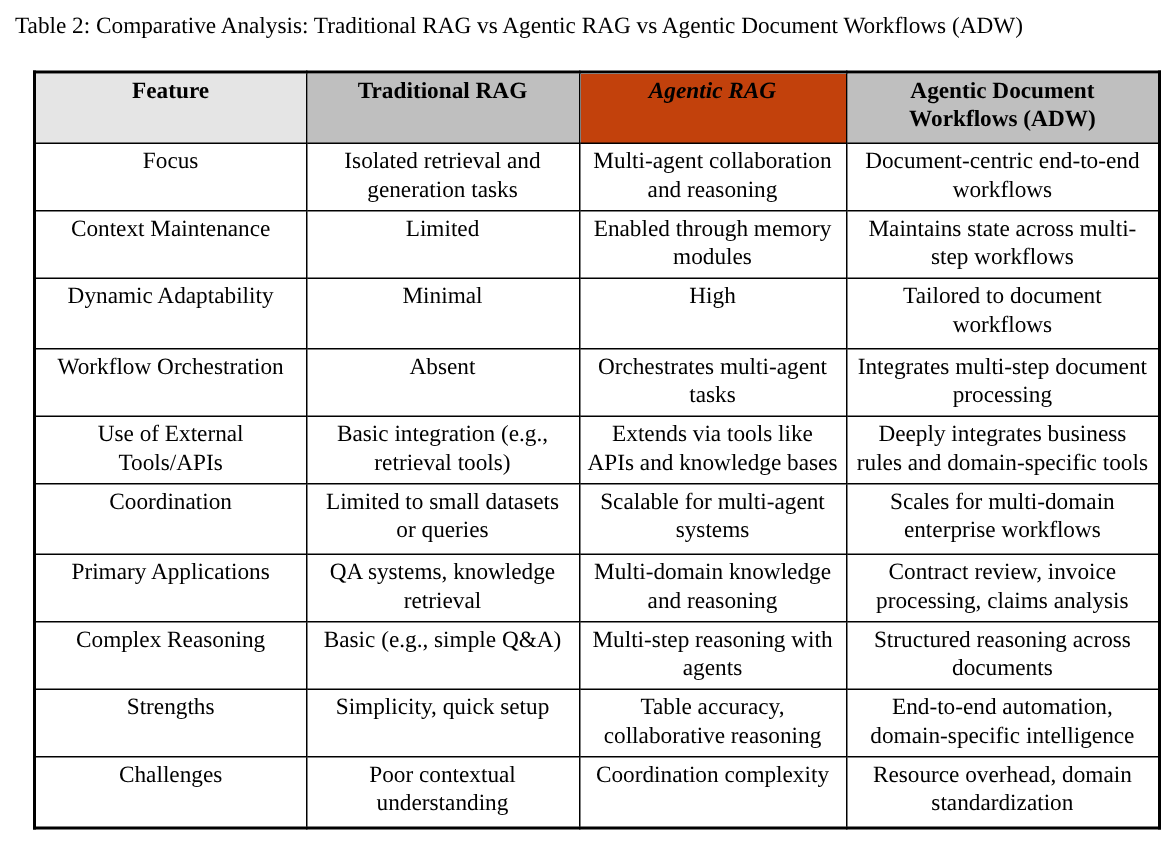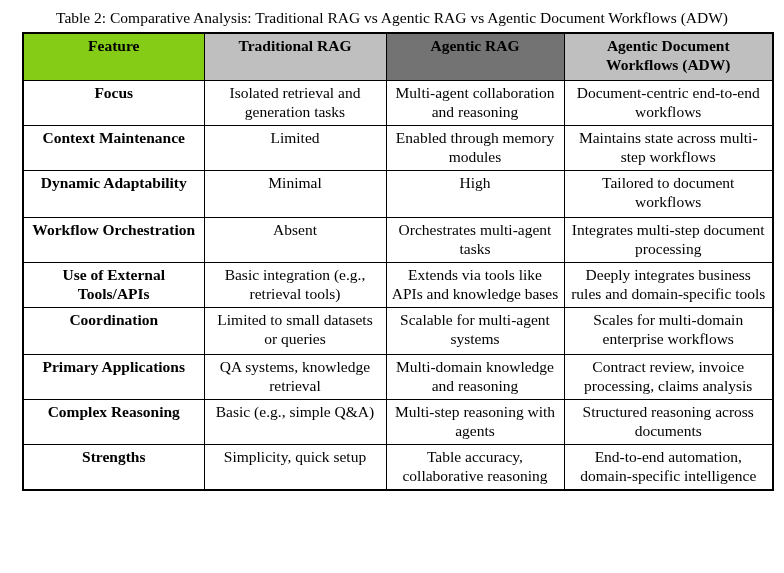--- a/index.html
+++ b/index.html
@@ -6,24 +6,24 @@
     margin: 0;
     padding: 0;
     background: #ffffff;
     width: 784px;
     height: 573px;
     font-family: "Liberation Serif", "DejaVu Serif", serif;
     color: #000000;
     overflow: hidden;
   }
   .caption {
-    text-align: center;
+    text-align: left;
     font-size: 15.5px;
     line-height: 19px;
-    margin: 8px 10px 5px 10px;
+    margin: 8px 10px 20px 10px;
   }
   table.cmp {
     border-collapse: collapse;
     table-layout: fixed;
     width: 750px;
     margin-left: 22px;
     border: 2px solid #000000;
   }
   table.cmp col.c1 { width: 181px; }
   table.cmp col.c2 { width: 182px; }
@@ -36,41 +36,41 @@
     text-align: center;
     vertical-align: top;
     padding: 2px 5px 4px 5px;
     overflow: hidden;
   }
   table.cmp th {
     font-weight: bold;
     padding-bottom: 6px;
   }
   table.cmp td.feat {
-    font-weight: bold;
+    font-weight: normal;
   }
   table.cmp tr.spacious td { padding-bottom: 6px; }
 </style>
 </head>
 <body>
 
 <div class="caption">Table 2: Comparative Analysis: Traditional RAG vs Agentic RAG vs Agentic Document Workflows (ADW)</div>
 
 <table class="cmp">
   <colgroup>
     <col class="c1">
       <col class="c2">
       <col class="c3">
       <col class="c4">
   </colgroup>
   <thead>
     <tr>
-      <th style="background-color: #84cc16;">Feature</th>
+      <th style="background-color: #e5e5e5;">Feature</th>
       <th style="background-color: rgb(191, 191, 191); margin-top: 26px;">Traditional RAG</th>
-      <th style="background-color: #737373;">Agentic RAG</th>
+      <th style="background-color: #c2410c; font-style: italic;">Agentic RAG</th>
       <th style="background-color: rgb(191, 191, 191); text-align: center;">Agentic Document Workflows (ADW)</th>
     </tr>
   </thead>
   <tbody>
     <tr>
       <td class="feat">Focus</td>
       <td>Isolated retrieval and generation tasks</td>
       <td>Multi-agent collaboration and reasoning</td>
       <td>Document-centric end-to-end workflows</td>
     </tr>
@@ -115,14 +115,20 @@
       <td>Basic (e.g., simple Q&amp;A)</td>
       <td>Multi-step reasoning with agents</td>
       <td>Structured reasoning across documents</td>
     </tr>
     <tr>
       <td class="feat">Strengths</td>
       <td>Simplicity, quick setup</td>
       <td>Table accuracy, collaborative reasoning</td>
       <td>End-to-end automation, domain-specific intelligence</td>
     </tr>
+    <tr class="spacious">
+      <td class="feat">Challenges</td>
+      <td>Poor contextual understanding</td>
+      <td>Coordination complexity</td>
+      <td>Resource overhead, domain standardization</td>
+    </tr>
   </tbody>
 </table>
 
 </body></html>

